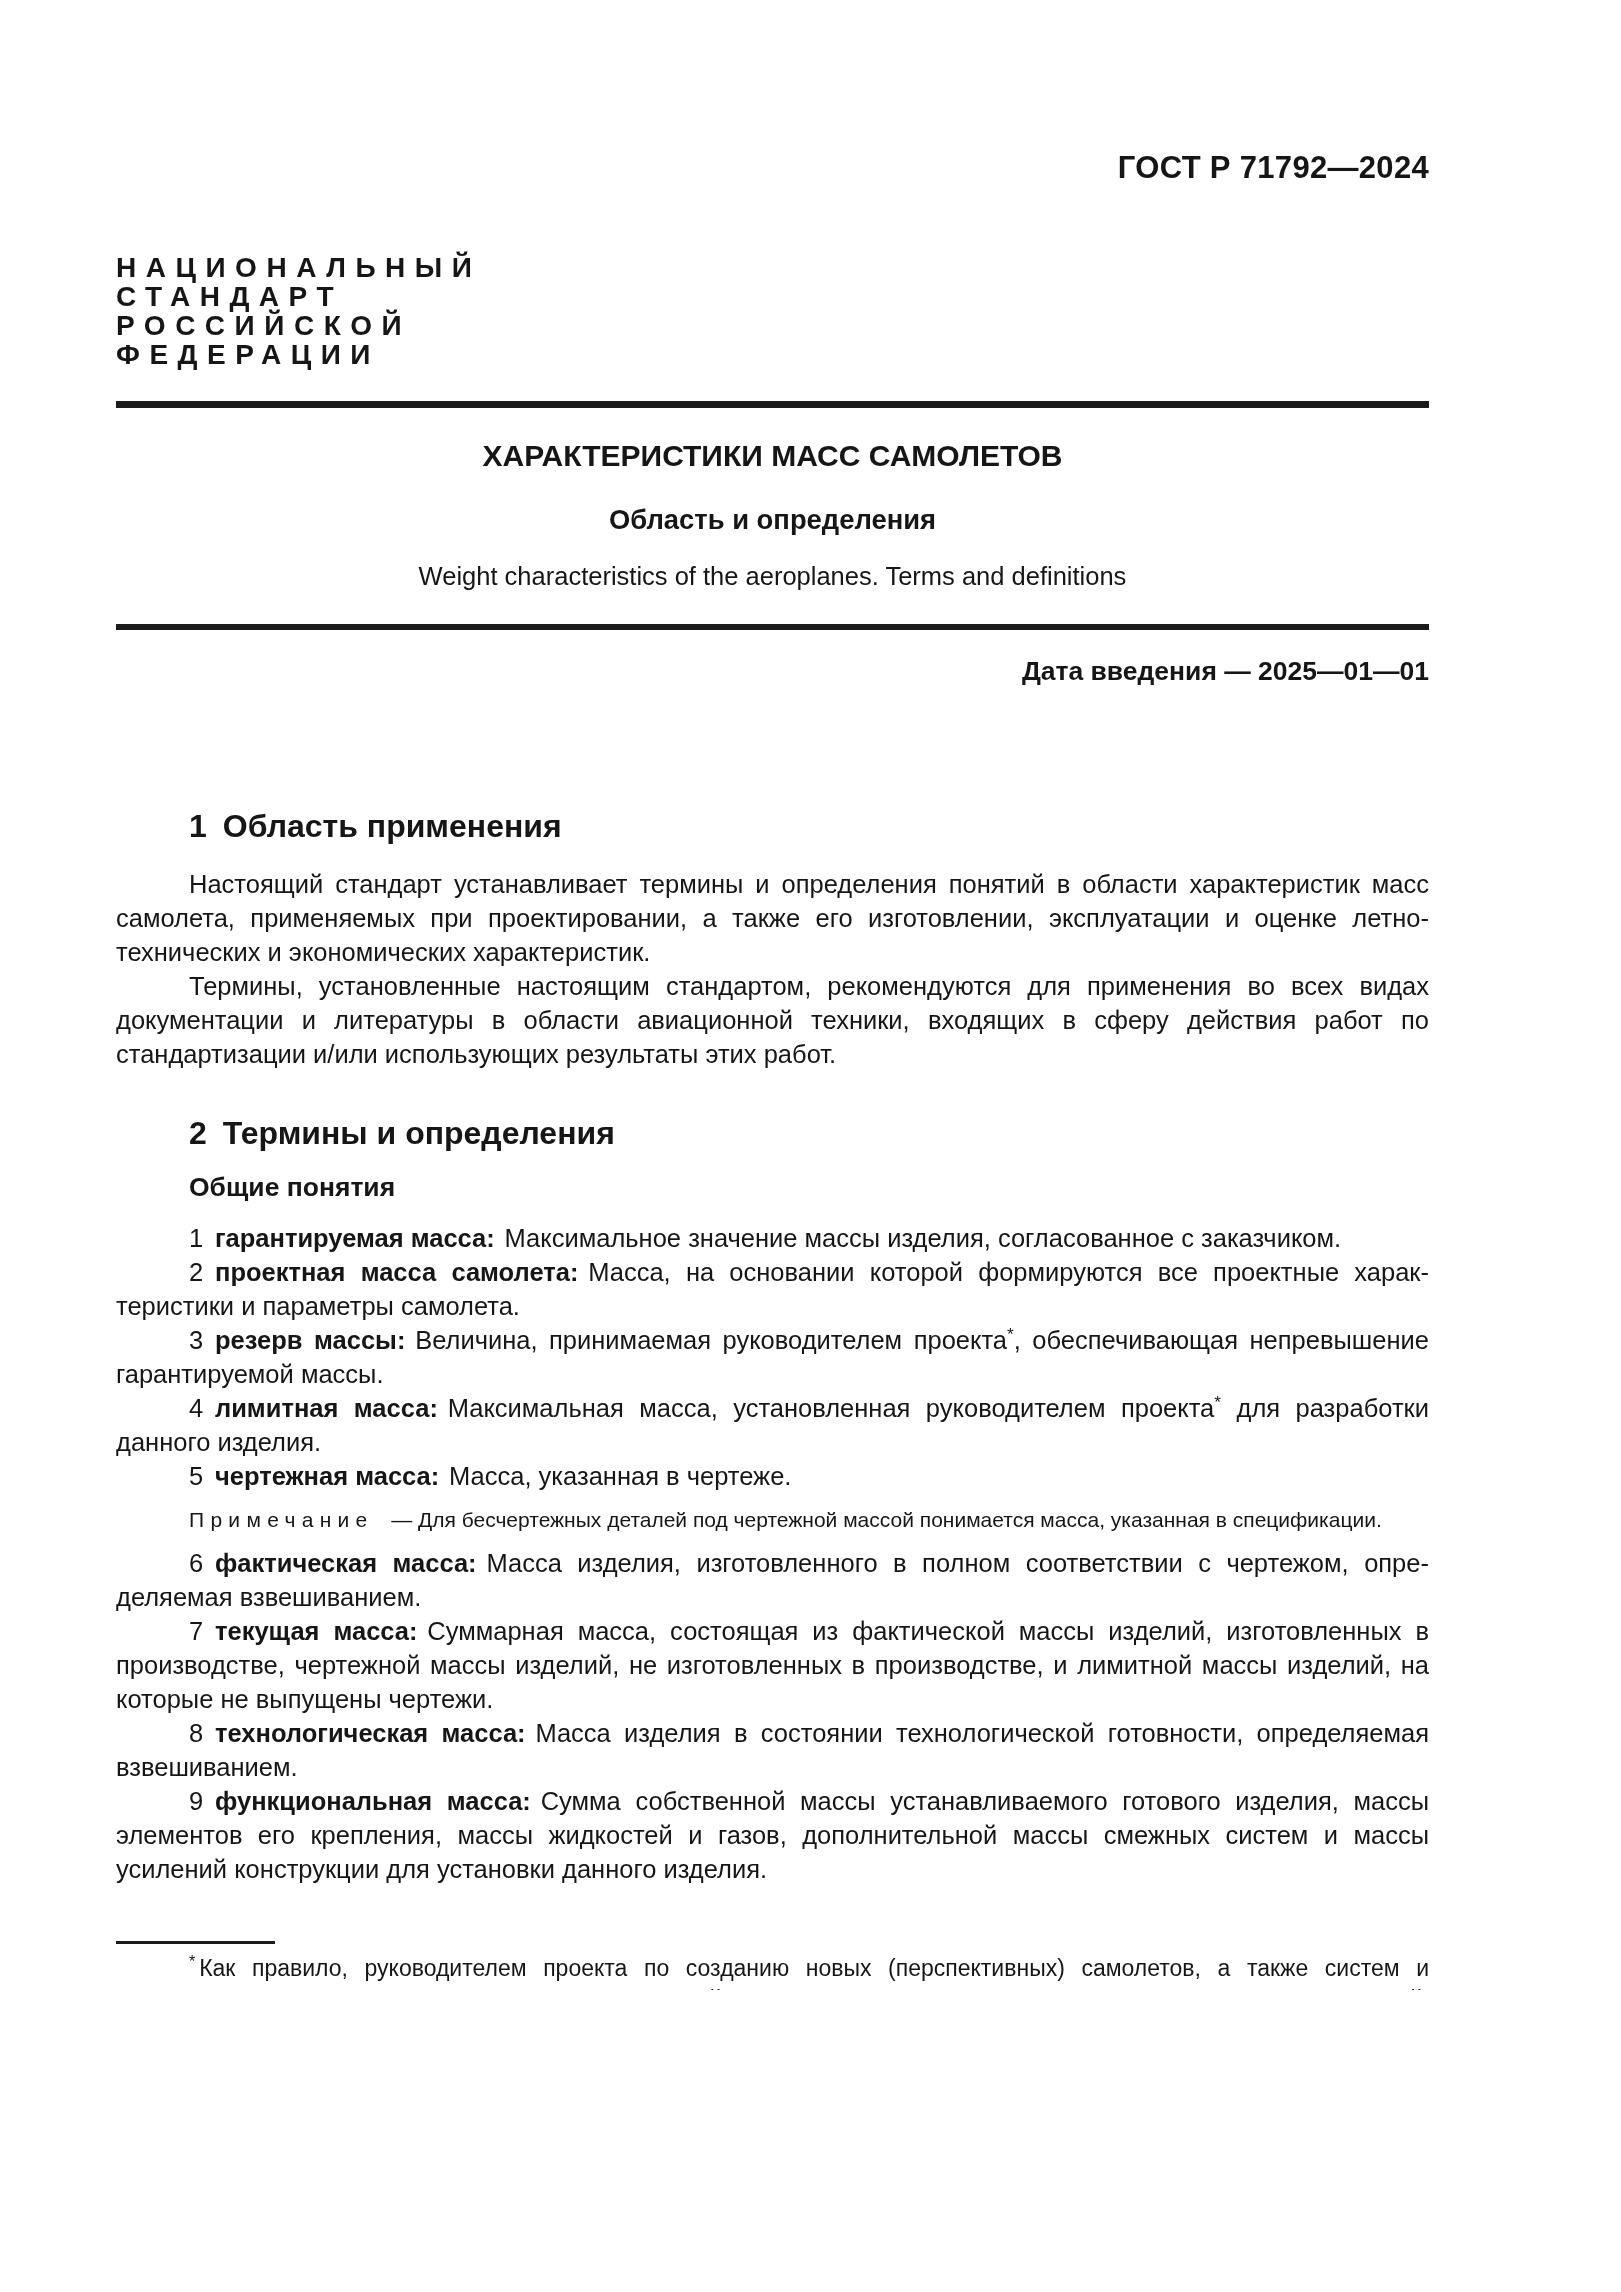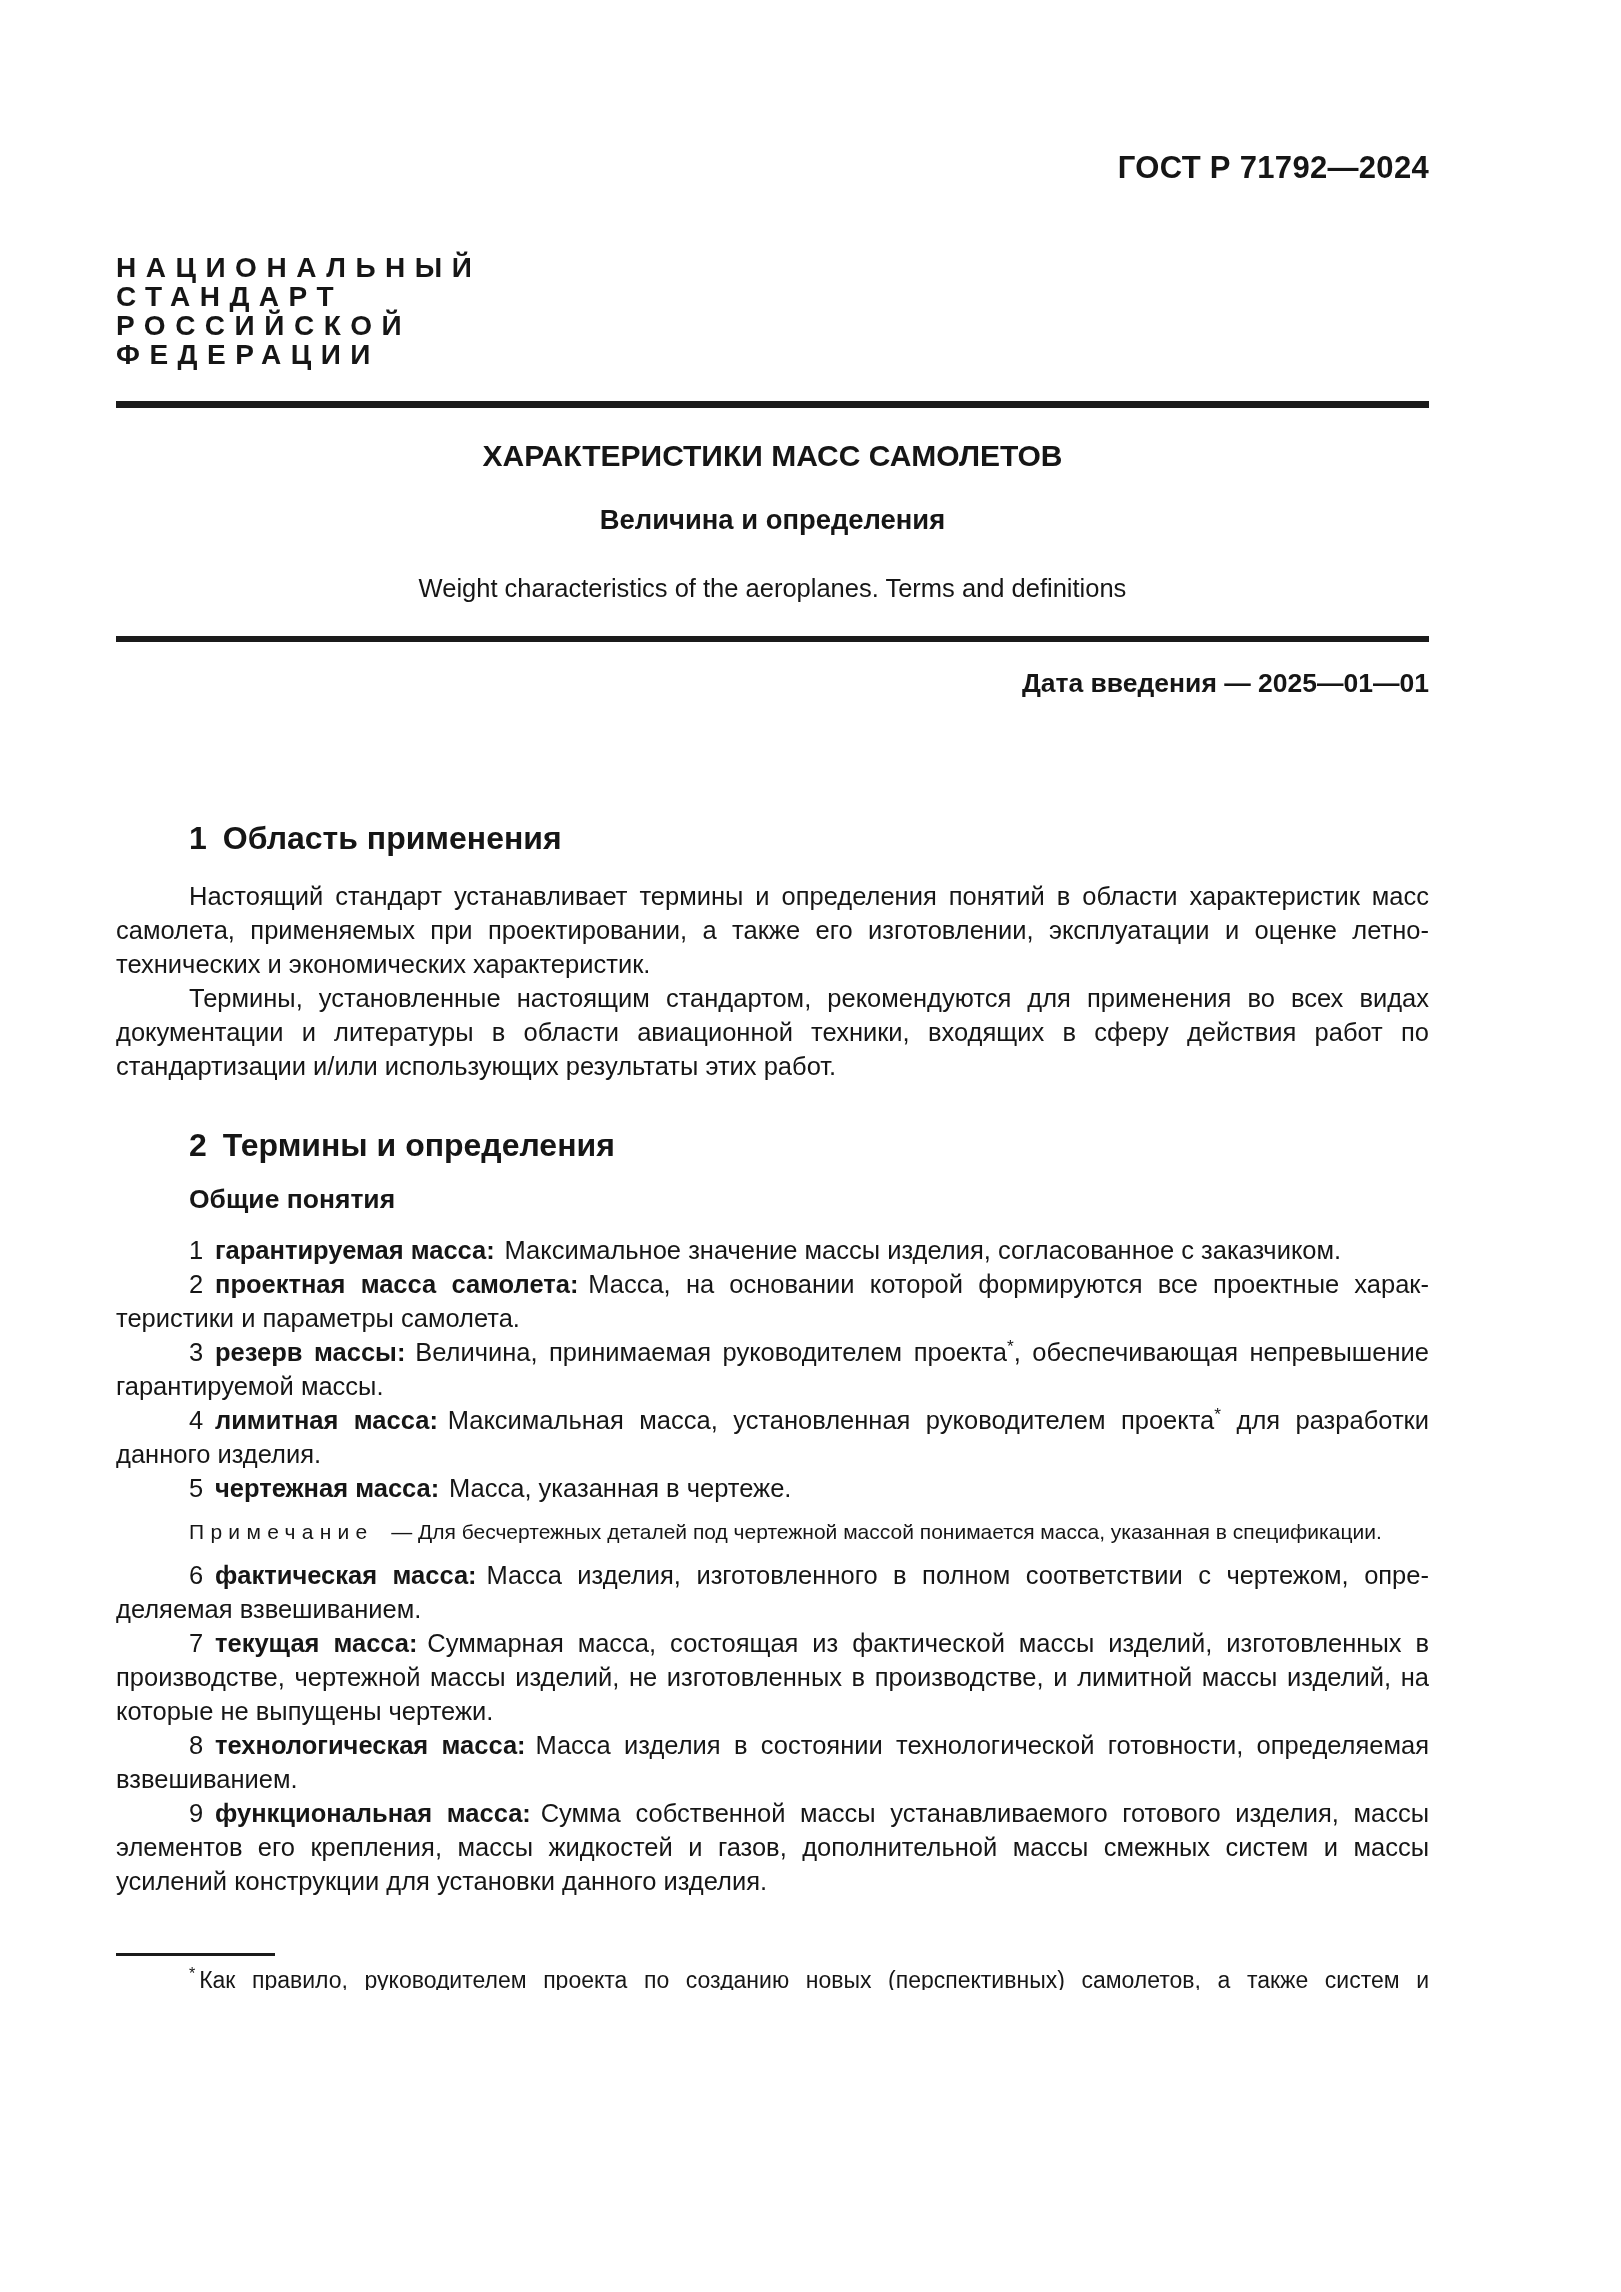--- a/index.html
+++ b/index.html
@@ -54,21 +54,21 @@
     line-height:31px;
   }
   .subtitle-ru{
     margin-top:34px;
     text-align:center;
     font-weight:700;
     font-size:27.4px;
     line-height:29px;
   }
   .title-en{
-    margin-top:41px;
+    margin-top:29px;
     text-align:center;
     font-size:25.5px;
     line-height:27.4px;
   }
   .date{
     margin-top:28px;
     text-align:right;
     font-weight:700;
     font-size:26.5px;
     line-height:27.4px;
@@ -154,21 +154,21 @@
     <div class="banner">
       <span>НАЦИОНАЛЬНЫЙ</span>
       <span>СТАНДАРТ</span>
       <span>РОССИЙСКОЙ</span>
       <span>ФЕДЕРАЦИИ</span>
     </div>
 
     <div class="rule rule-a"></div>
 
     <div class="title-ru">ХАРАКТЕРИСТИКИ МАСС САМОЛЕТОВ</div>
-    <div class="subtitle-ru">Величина и определения</div>
+    <div class="subtitle-ru">Область и определения</div>
     <div class="title-en">Weight characteristics of the aeroplanes. Terms and definitions</div>
 
     <div class="rule rule-b"></div>
 
     <div class="date">Дата введения — 2025—01—01</div>
 
     <h2 class="h-sec first">1 Область применения</h2>
 
     <div class="paras">
       <p class="para">Настоящий стандарт устанавливает термины и определения понятий в области характеристик масс самолета, применяемых при проектировании, а также его изготовлении, эксплуатации и оценке летно-технических и экономических характеристик.</p>

